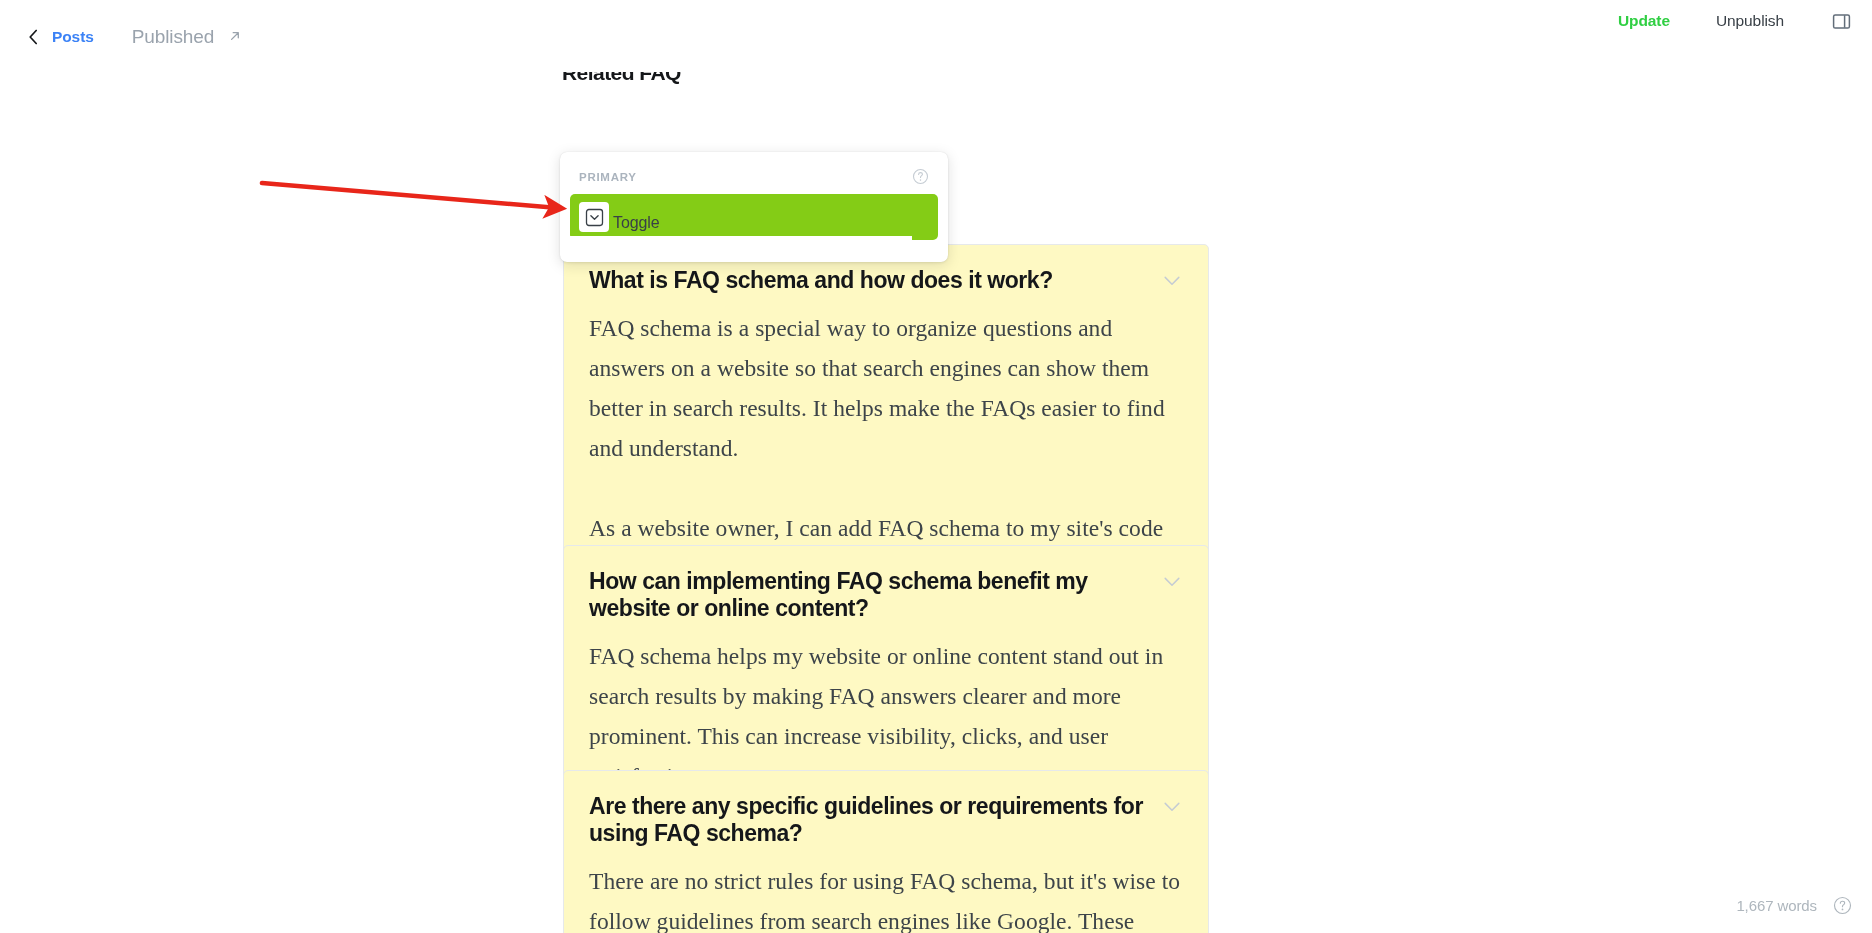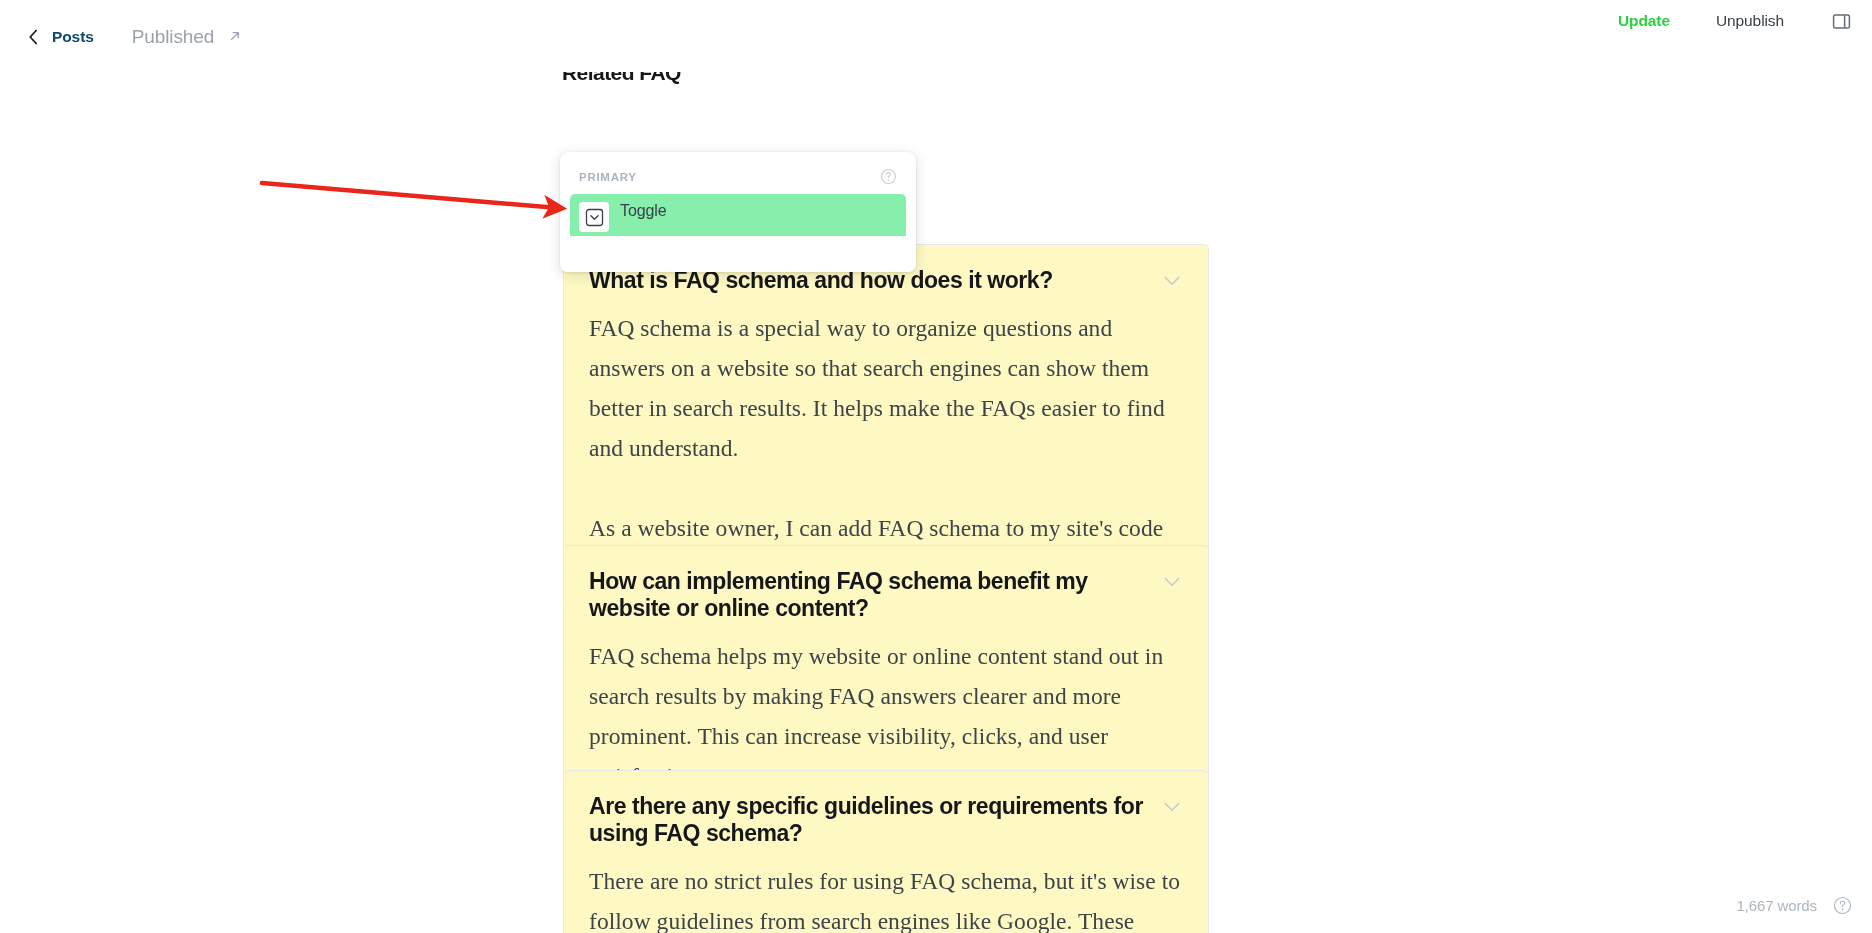--- a/index.html
+++ b/index.html
@@ -46,21 +46,21 @@
     display: flex;
     align-items: center;
     justify-content: center;
     cursor: pointer;
   }
   .back-chevron svg { display: block; }
 
   .nav-posts {
     font-size: 15.5px;
     font-weight: 600;
-    color: #0c4a6e;
+    color: #3b82f6;
     letter-spacing: -0.1px;
     padding: 0 6px;
     cursor: pointer;
     white-space: nowrap;
   }
 
   .nav-published {
     margin-left: 32px;
     font-size: 19px;
     font-weight: 400;
@@ -168,25 +168,25 @@
     background: #15171a;
     margin-left: 1px;
     transform: translateY(1px);
   }
 
   
   .slash-menu {
     position: absolute;
     left: 560px;
     top: 152px;
-    width: 356px;
+    width: 388px;
     background: #ffffff;
     border-radius: 7px;
     box-shadow: 0 0 1px rgba(0,0,0,0.12), 0 3px 14px rgba(20,23,26,0.13), 0 1px 3px rgba(20,23,26,0.07);
-    padding: 10px 10px 32px 10px;
+    padding: 10px 10px 22px 10px;
     z-index: 30;
   }
 
   .slash-menu-header {
     display: flex;
     align-items: center;
     justify-content: space-between;
     padding: 6px 9px 9px 9px;
   }
 
@@ -202,25 +202,25 @@
     width: 17px;
     height: 17px;
     cursor: pointer;
     display: flex;
     align-items: center;
     justify-content: center;
   }
 
   .slash-item {
     display: flex;
-    align-items: flex-start;
-    gap: 11px;
+    align-items: flex-end;
+    gap: 4px;
     padding: 8px 9px;
     border-radius: 5px;
-    background: #86efac;
+    background: #84cc16;
     cursor: pointer;
   }
 
   .slash-item-icon {
     width: 30px;
     height: 30px;
     min-width: 30px;
     background: #ffffff;
     border-radius: 4px;
     display: flex;

